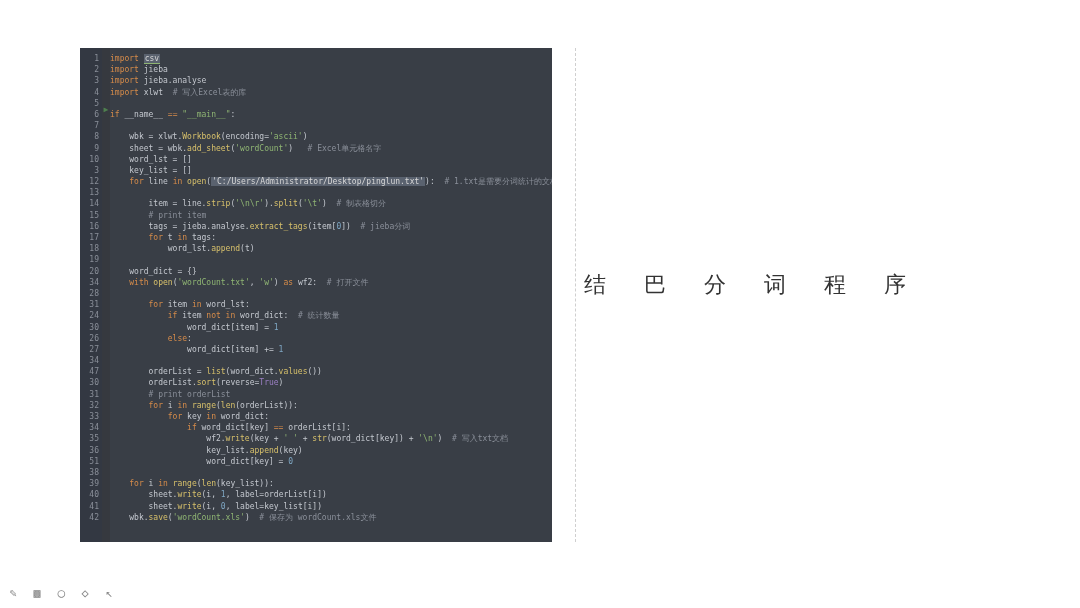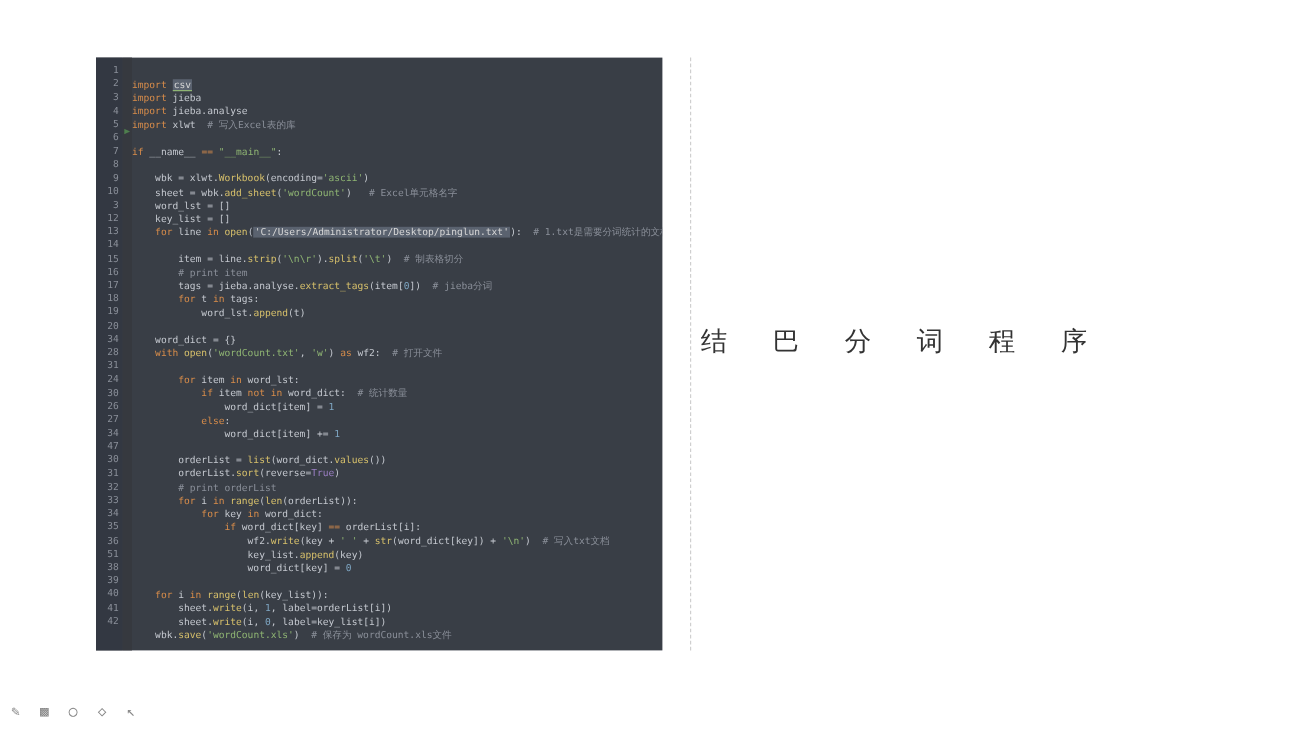--- a/index.html
+++ b/index.html
@@ -3,21 +3,21 @@
 <meta charset="utf-8">
 <style>
   html,body{margin:0;padding:0;width:1080px;height:608px;background:#fff;font-family:Consolas,Menlo,monospace;overflow:hidden}
   .slide{position:absolute;left:0;top:0;width:1080px;height:608px}
   .editor{position:absolute;left:80px;top:48px;width:472px;height:494px;background:#393e46;display:flex}
   .gutter{flex:0 0 22px;background:#333842;color:#8a8f99;font-size:8px;line-height:11.2px;padding-top:5px;text-align:right;padding-right:3px;box-sizing:border-box}
   .gutter div{height:11.2px}
   .ribbon{flex:0 0 8px;background:#36393f}
   .ribbon .mark{color:#4e7f4e;font-size:8px;line-height:11.2px;text-align:center}
   .ribbon .sp{height:11.2px}
-  .code{flex:1 1 auto;padding-top:17px;font-size:8px;line-height:11.2px;color:#c4c8cf;white-space:pre;overflow:hidden}
+  .code{flex:1 1 auto;padding-top:5px;font-size:8px;line-height:11.2px;color:#c4c8cf;white-space:pre;overflow:hidden}
   .kw{color:#d78c4a}
   .fn{color:#d7c06b}
   .str{color:#8fb573}
   .num{color:#7fa7c4}
   .cm{color:#8a8f99}
   .op{color:#c4c8cf}
   .var{color:#c4c8cf}
   .biv{color:#9b7fc4}     
   .sel{background:#5a626f;color:#d7d7d7;padding:0 1px}
   .cur{border-bottom:1px solid #8fb573}

